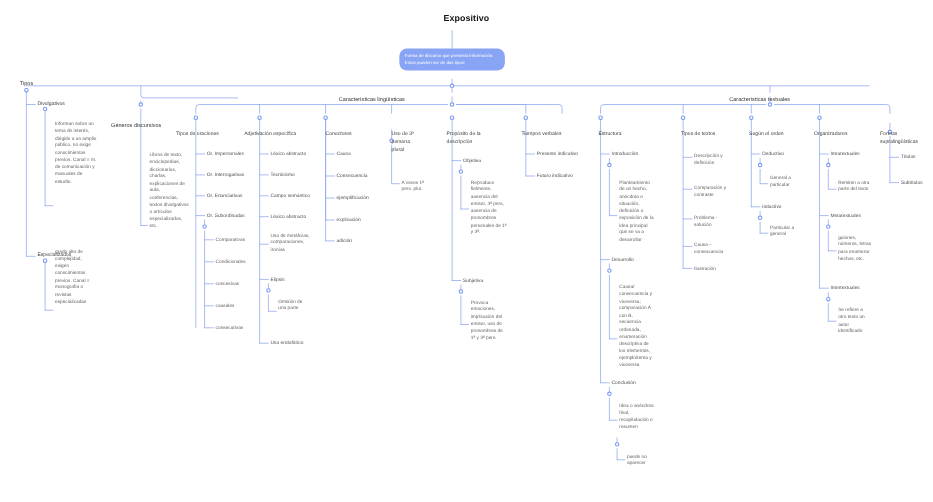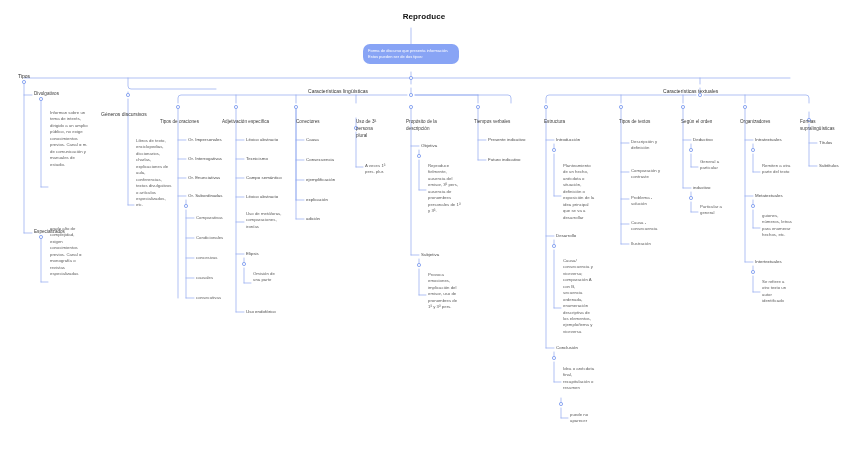--- a/index.html
+++ b/index.html
@@ -232,21 +232,21 @@
   <div class="joint" style="left:619.2px;top:105.2px;"></div>
   <div class="joint" style="left:681.2px;top:105.2px;"></div>
   <div class="joint" style="left:689.2px;top:148.2px;"></div>
   <div class="joint" style="left:689.2px;top:196.2px;"></div>
   <div class="joint" style="left:743.2px;top:105.2px;"></div>
   <div class="joint" style="left:751.2px;top:148.2px;"></div>
   <div class="joint" style="left:751.2px;top:204.2px;"></div>
   <div class="joint" style="left:751.2px;top:270.2px;"></div>
   <div class="joint" style="left:807.2px;top:118.2px;"></div>
 
-  <div id="root-title">Reproduce</div>
+  <div id="root-title">Expositivo</div>
   <div id="root-note">Forma de discurso que presenta información. Estos pueden ser de dos tipos:</div>
 
   <div class="node lv1" style="left:18px;top:73px;">Tipos</div>
   <div class="node lv2" style="left:34px;top:91px;">Divulgativos</div>
   <div class="node leaf" style="left:50px;top:110px;width:38px;">Informan sobre un tema de interés, dirigido a un amplio público, no exige conocimientos previos. Canal = m. de comunicación y manuales de estudio.</div>
   <div class="node lv2" style="left:34px;top:229px;">Especializados</div>
   <div class="node leaf" style="left:50px;top:226px;width:38px;">grado alto de complejidad, exigen conocimientos previos. Canal = monografía o revistas especializadas</div>
 
   <div class="node lv1" style="left:101px;top:111px;">Géneros discursivos</div>
   <div class="node leaf" style="left:136px;top:138px;width:36px;">Libros de texto, enciclopedias, diccionarios, charlas, explicaciones de aula, conferencias, textos divulgativos o artículos especializados, etc.</div>

